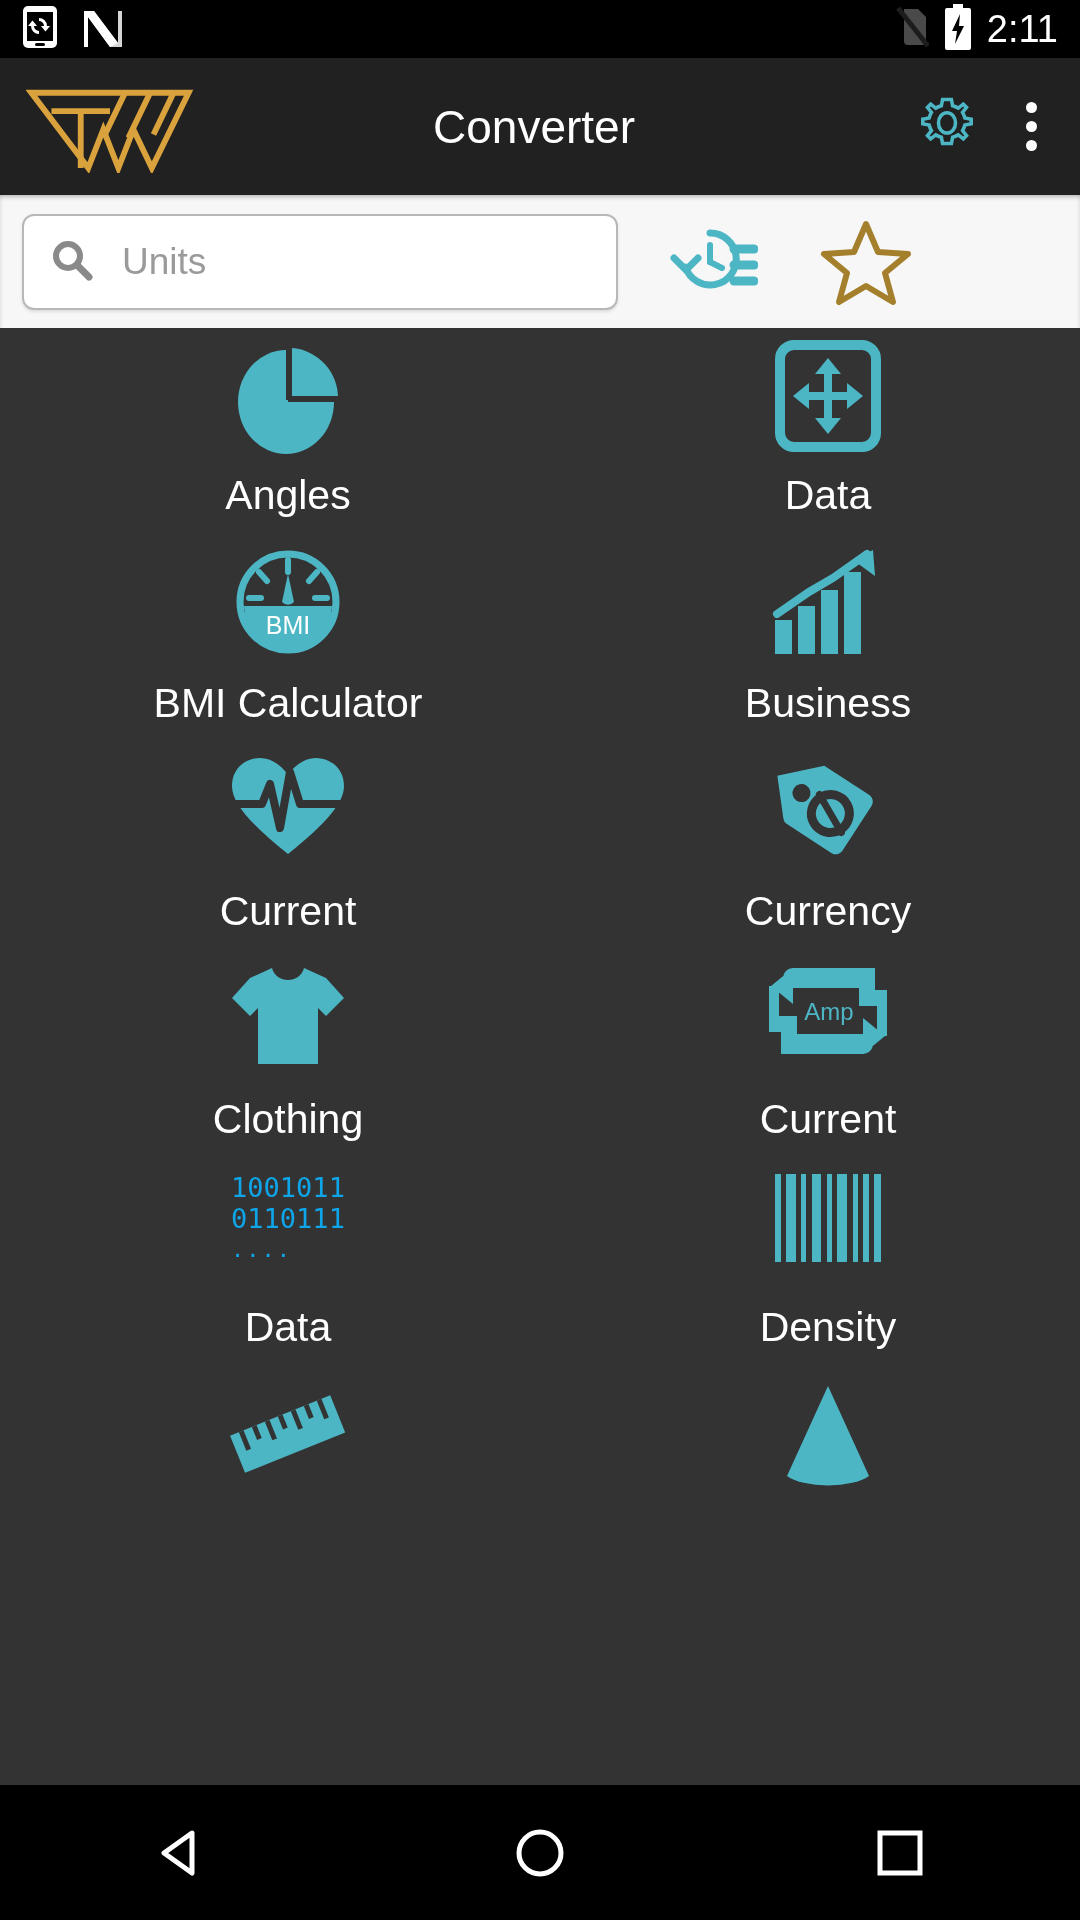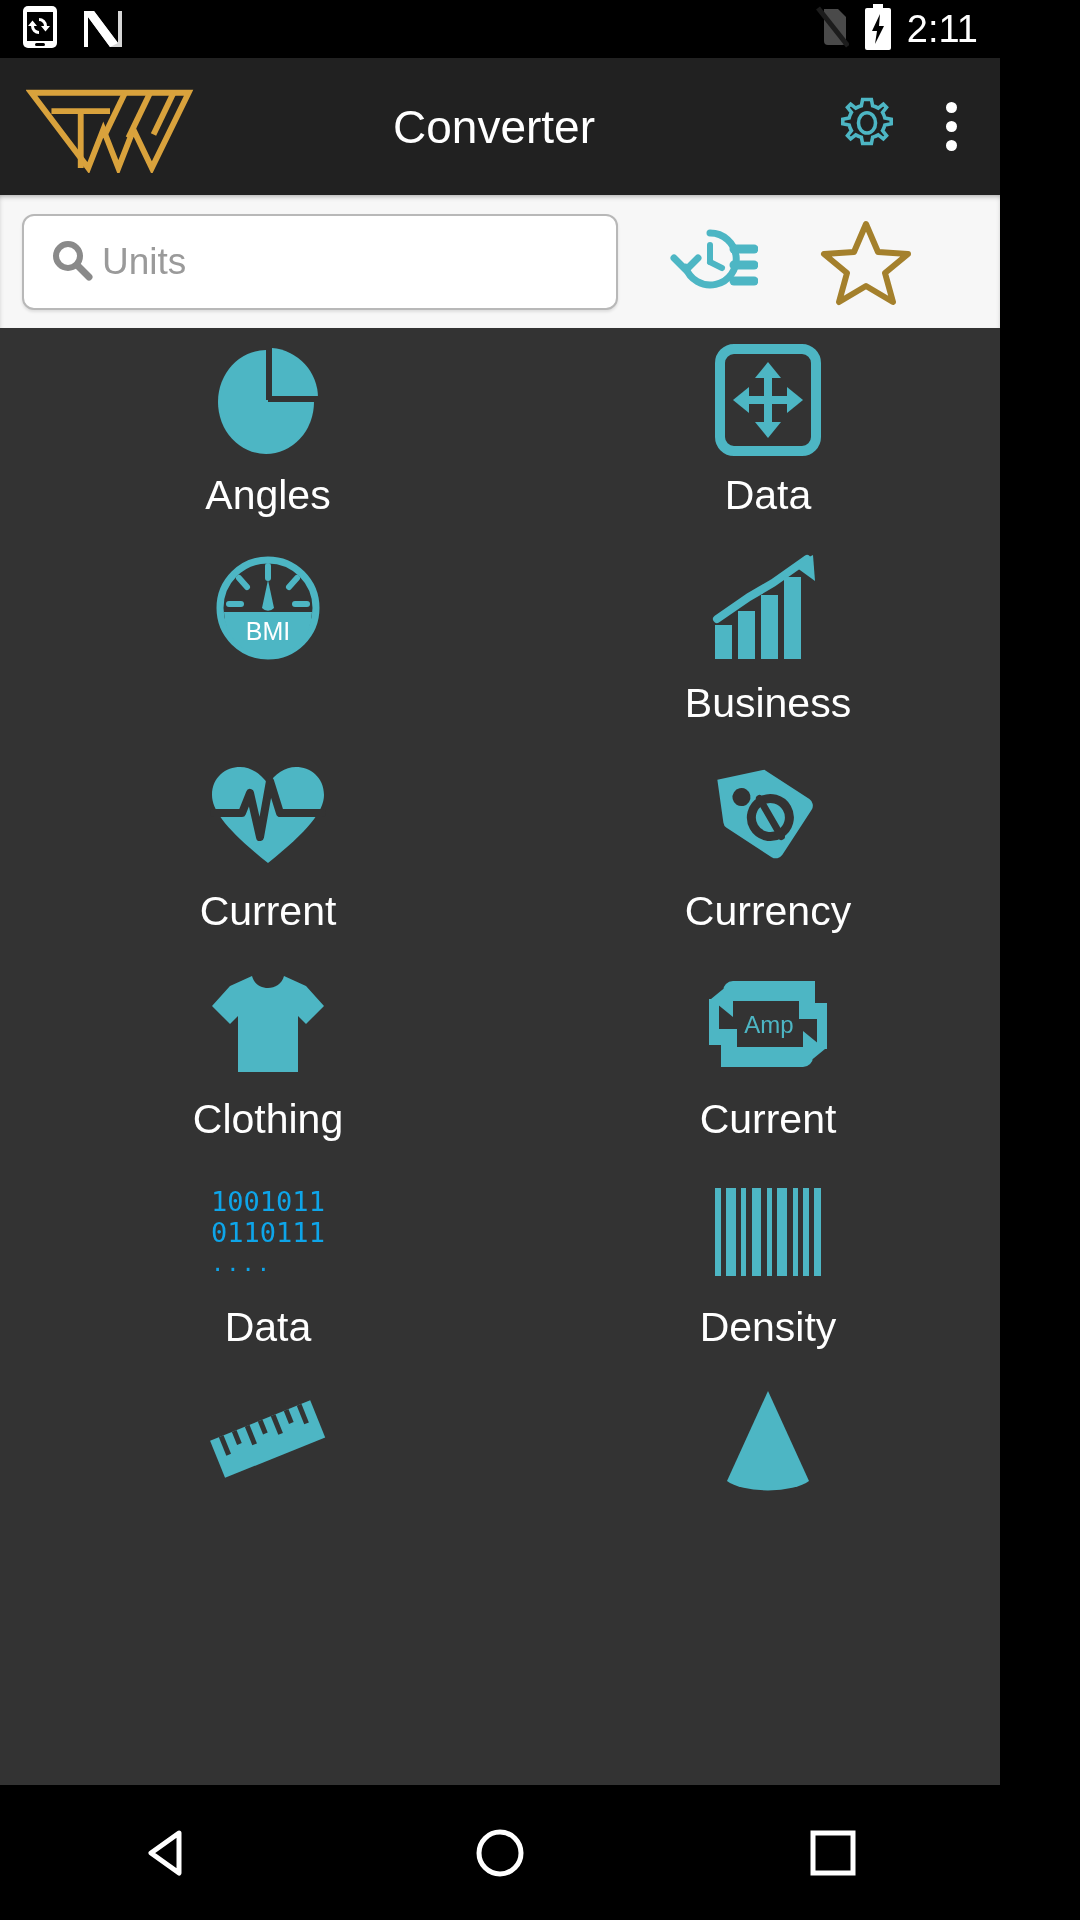--- a/index.html
+++ b/index.html
@@ -2,21 +2,21 @@
 <html><head>
 <meta charset="utf-8">
 <style>
   * { box-sizing: border-box; margin: 0; padding: 0; }
   html, body {
     width: 1080px; height: 1920px;
     background: #000;
     font-family: "Liberation Sans", sans-serif;
     overflow: hidden;
   }
-  .screen { position: relative; width: 1000px; height: 1920px; background: #333333; display: flex; flex-direction: column; }
+  .screen { position: relative; width: 1080px; height: 1920px; background: #333333; display: flex; flex-direction: column; }
 
   
   .statusbar {
     height: 58px; background: #000; flex: 0 0 58px;
     display: flex; align-items: center; padding: 0 22px;
   }
   .sb-left { display: flex; align-items: center; gap: 22px; }
   .sb-right { display: flex; align-items: center; gap: 14px; margin-left: auto; }
   .sb-time { color: #fff; font-size: 38px; letter-spacing: 0px; font-weight: 400; }
 
@@ -41,40 +41,40 @@
 
   
   .searchrow {
     flex: 0 0 133px; background: #f7f7f7;
     display: flex; align-items: center; padding: 0 22px;
     box-shadow: inset 0 3px 6px -3px rgba(0,0,0,.45);
   }
   .searchbox {
     flex: 0 0 596px; height: 96px; background: #fff;
     border: 2px solid #b8b8b8; border-radius: 12px;
-    display: flex; align-items: center; padding: 0 26px; gap: 8px;
+    display: flex; align-items: center; padding: 0 26px; gap: 28px;
     box-shadow: 0 2px 3px rgba(0,0,0,.10);
   }
   .search-placeholder { color: #9a9a9a; font-size: 37px; font-weight: 400; }
   .icon-btn-lg { width: 96px; height: 96px; display: flex; align-items: center; justify-content: center; }
   .history-btn { margin-left: 46px; }
   .star-btn { margin-left: 58px; }
 
   
   .grid {
     flex: 1 1 auto; background: #333333;
     display: grid; grid-template-columns: 1fr 1fr;
     grid-auto-rows: 208px; overflow: hidden;
     align-content: start; padding-top: 12px;
   }
   .cell {
     display: flex; flex-direction: column;
     align-items: center; justify-content: flex-start; margin-left: 36px;
   }
-  .cell-icon { height: 120px; display: flex; align-items: center; justify-content: center; }
+  .cell-icon { height: 120px; display: flex; justify-content: center; }
   .cell-label { margin-top: 12px; color: #fff; font-size: 41px; font-weight: 400; white-space: nowrap; }
 
   .binary {
     color: #0ea5e9; font-family: "DejaVu Sans Mono", monospace;
     font-size: 27px; line-height: 31px; text-align: left;
   }
   .binary .dots { letter-spacing: 2px; font-size: 22px; }
 
   
   .navbar {
@@ -226,20 +226,21 @@
             <line x1="54" y1="12" x2="54" y2="24"></line>
             <line x1="25" y1="24" x2="33" y2="33"></line>
             <line x1="83" y1="24" x2="75" y2="33"></line>
             <line x1="15" y1="50" x2="27" y2="50"></line>
             <line x1="93" y1="50" x2="81" y2="50"></line>
           </g>
           <path d="M54 26 L60 54 a8 8 0 0 1 -12 0 Z" fill="#4db6c4"></path>
           <text x="54" y="86" text-anchor="middle" fill="#ffffff" font-family="Liberation Sans, sans-serif" font-size="25">BMI</text>
         </svg>
       </div>
+      <div class="cell-label">BMI Calculator</div>
     </div>
 
     <div class="cell">
       <div class="cell-icon">
         <svg width="114" height="110" viewBox="0 0 114 110">
           <g fill="#4db6c4">
             <rect x="4" y="72" width="17" height="34"></rect>
             <rect x="27" y="58" width="17" height="48"></rect>
             <rect x="50" y="42" width="17" height="64"></rect>
             <rect x="73" y="24" width="17" height="82"></rect>

